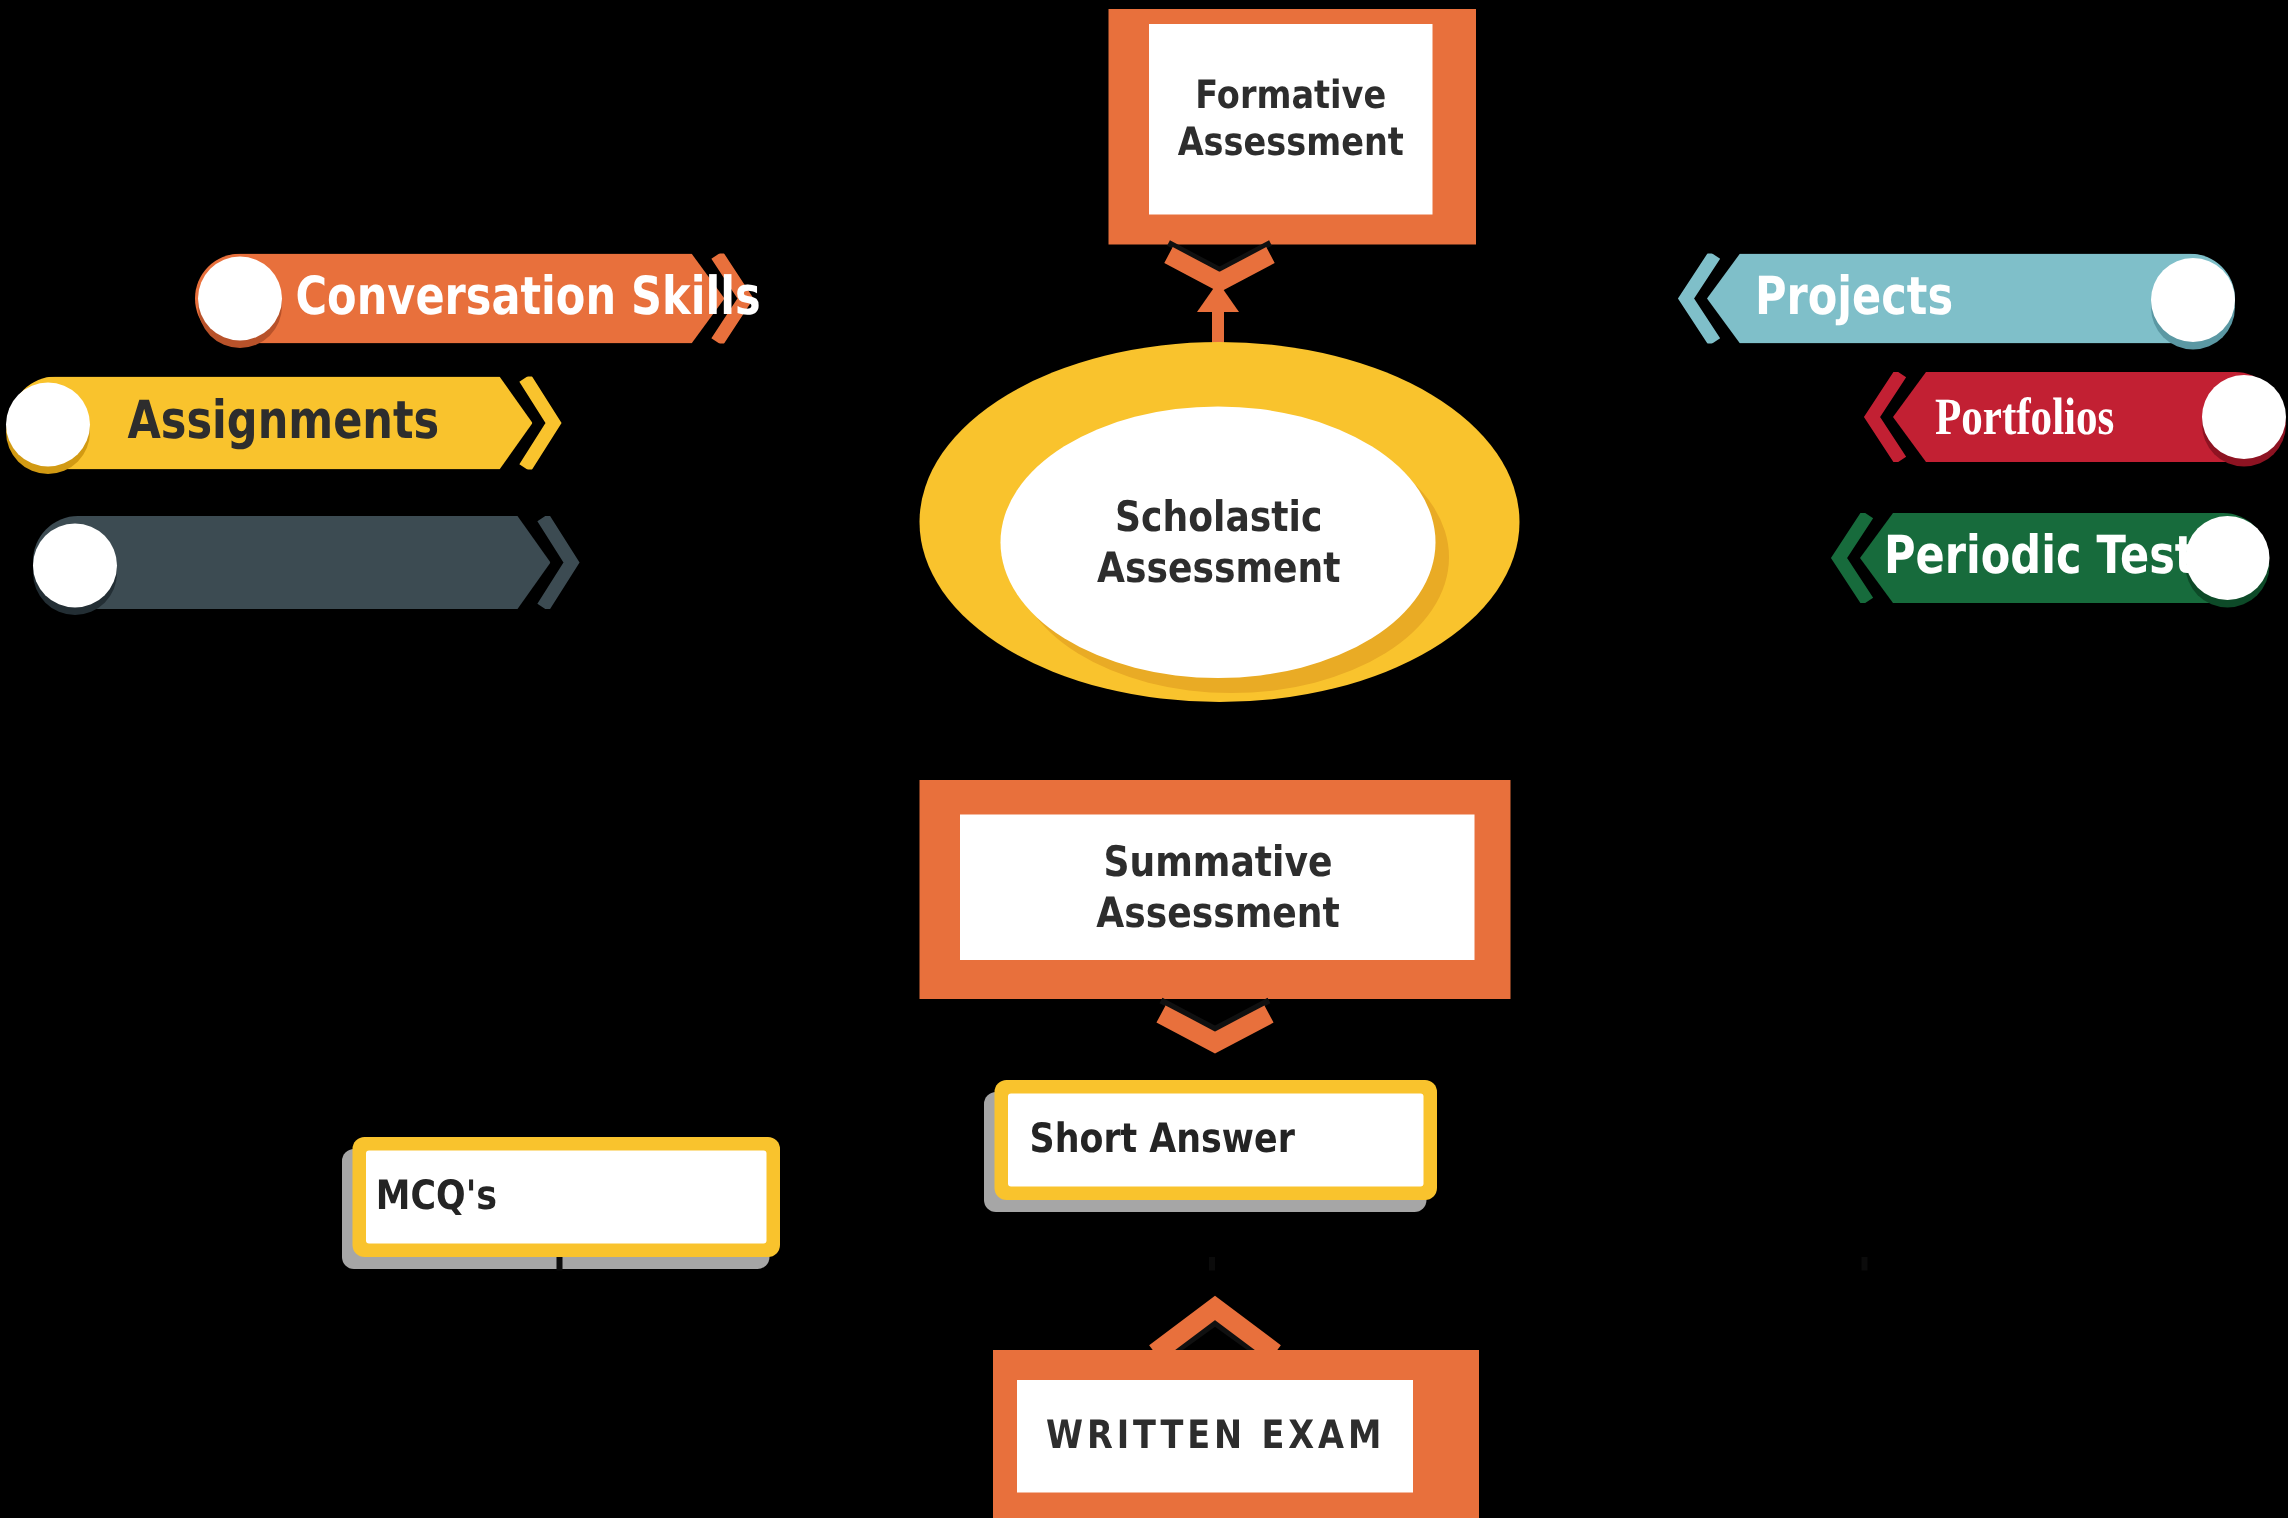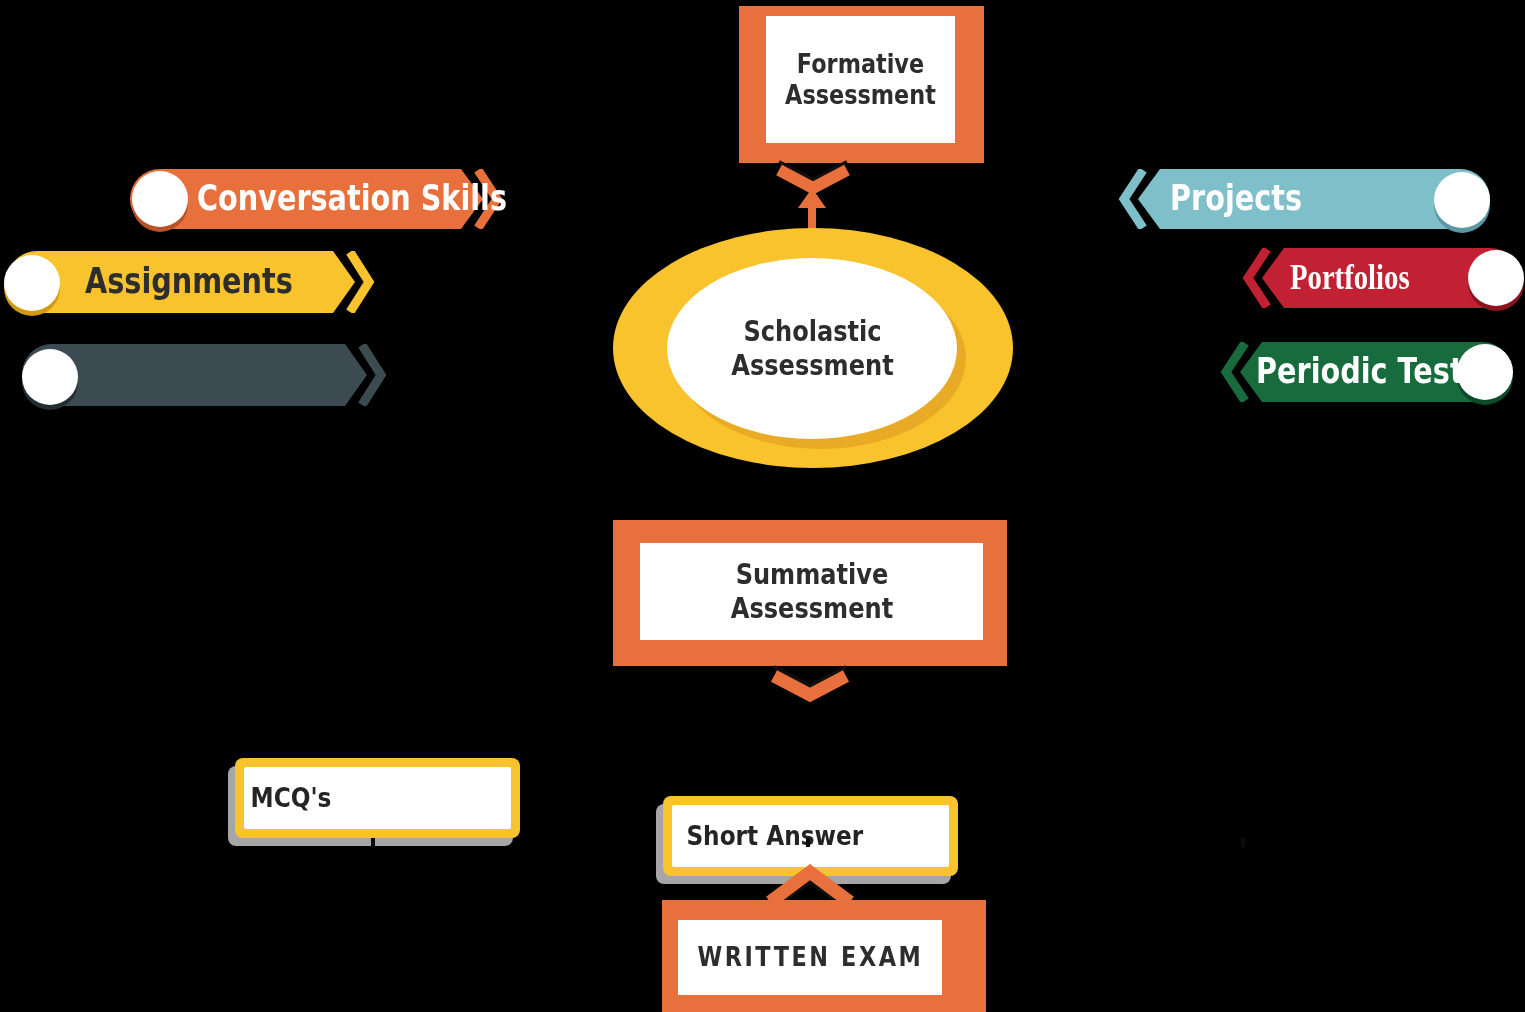--- a/index.html
+++ b/index.html
@@ -20,21 +20,21 @@
   .box-summative{left:613px;top:520px;width:394px;height:146px;}
   .box-summative .frame-inner{left:27px;top:23px;width:343px;height:97px;font-size:28px;}
   .box-summative .t-scale{max-width:270px;}
   .box-written{left:662px;top:900px;width:296px;height:112px;}
   .box-written .frame-inner{left:16px;top:20px;width:264px;height:75px;font-size:26px;letter-spacing:3px;}
   
   .ellipse-outer{
     position:absolute;left:613px;top:228px;width:400px;height:240px;border-radius:50%;
   }
   .ellipse-inner{
-    position:absolute;left:54px;top:30px;width:290px;height:181px;border-radius:50%;background:#fff;
+    position:absolute;left:54px;top:43px;width:290px;height:181px;border-radius:50%;background:#fff;
     box-shadow:9px 10px 0 #e9ab25;
     display:flex;align-items:center;justify-content:center;text-align:center;
     font-size:28px;color:#2d2d2d;
   }
   .ellipse-inner .t-scale{max-width:245px;}
   
   .pill{position:absolute;height:60px;}
   .pill-body{position:absolute;inset:0;}
   .pill-left .pill-body{
     border-radius:30px 0 0 30px;
@@ -78,21 +78,21 @@
   
   .answer-box{
     position:absolute;width:285px;height:80px;background:#f9c32d;border-radius:8px;
     box-shadow:-7px 8px 0 #a6a6a6;
   }
   .answer-inner{
     position:absolute;left:9px;top:9px;right:9px;bottom:9px;background:#fff;border-radius:2px;
     display:flex;align-items:center;font-size:27px;color:#242424;
   }
   .abox-mcq{left:235px;top:758px;width:285px;}
-  .abox-short{left:663px;top:796px;width:295px;}
+  .abox-short{left:663px;top:720px;width:295px;}
   .abox-long{left:1100px;top:758px;width:290px;}
   .tick{position:absolute;width:4px;height:9px;background:#0b0b0b;}
   .tick-1{left:371px;top:838px;}
   .tick-2{left:806px;top:838px;}
   .tick-3{left:1241px;top:838px;}
   
   .conn{position:absolute;}
   .conn polyline{fill:none;}
   .chev-shadow{stroke:#101010;stroke-width:4;}
   .svg-chev-formative{left:771px;top:157px;}

